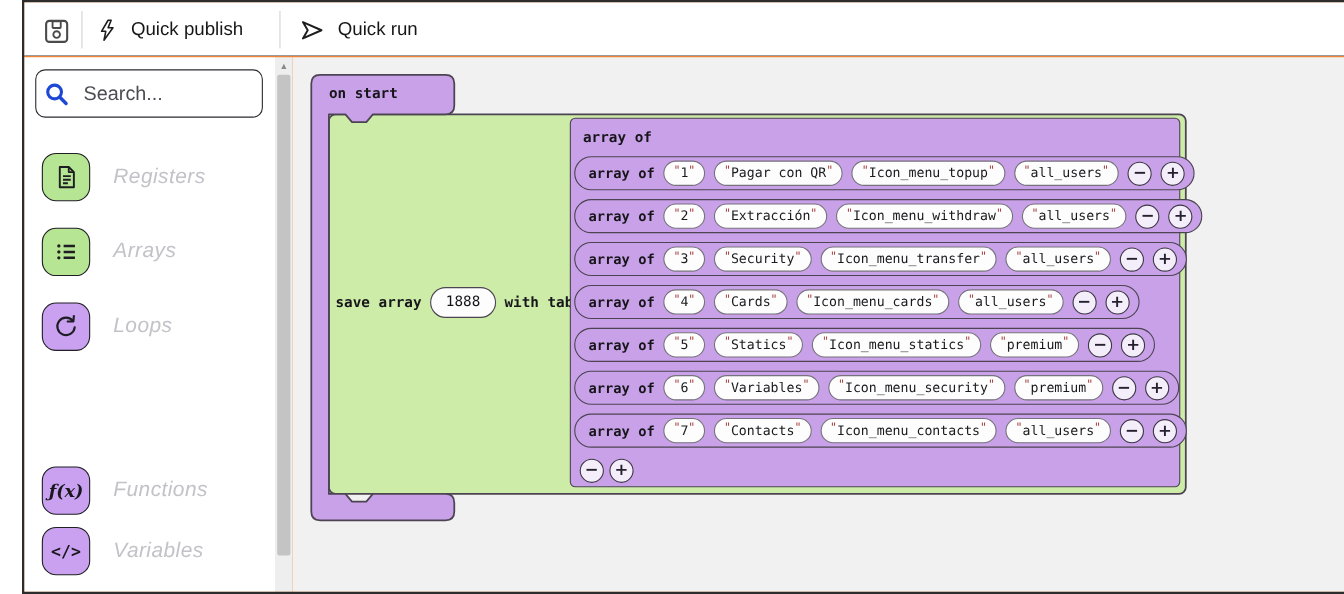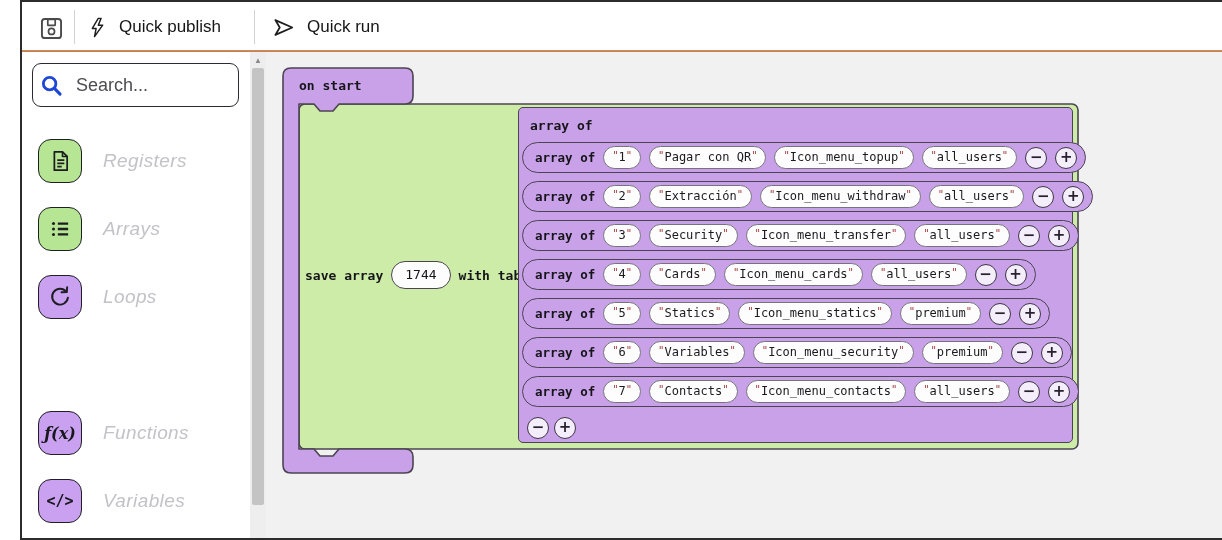--- a/index.html
+++ b/index.html
@@ -135,21 +135,21 @@
       <span class="tile purple">
         <svg width="26" height="26" viewBox="0 0 24 24">
           <path d="M17.8 7.2 A7.3 7.3 0 1 0 19.3 12.6" fill="none" stroke="#1d1d22" stroke-width="1.8" stroke-linecap="round"></path>
           <path d="M13.4 7.6 L18.2 7.5 L18.6 3" fill="none" stroke="#1d1d22" stroke-width="1.8" stroke-linejoin="round" stroke-linecap="round"></path>
         </svg>
       </span>
       <span class="side-label">Loops</span>
     </div>
 
 
-    <div class="side-item" style="top:359px">
+    <div class="side-item" style="top:372px">
       <span class="tile purple">
         <span class="glyph-icon">ƒ(x)</span>
       </span>
       <span class="side-label">Functions</span>
     </div>
 
     <div class="side-item" style="top:427px">
       <span class="tile purple">
         <span class="glyph-icon code">&lt;/&gt;</span>
       </span>
@@ -172,21 +172,21 @@
              H 319 L 313 111 H 300 L 294 104 H 279
              V 449 H 294 L 300 456 H 313 L 319 449
              H 385 Q 393 449 393 457 V 465 Q 393 473 385 473
              H 271 Q 263 473 263 465 V 76 Q 263 68 271 68 Z" fill="#c9a1e8" stroke="#4c4452" stroke-width="1.6" stroke-linejoin="round"></path>
   </svg>
 
   <div class="onstart-label">on start</div>
 
   <div class="save-line">
     <span>save array</span>
-    <span class="numpill">1744</span>
+    <span class="numpill">1888</span>
     <span>with table</span>
   </div>
 
   <div class="array-block">
     <div class="array-header">array of</div>
     <div id="rows">
         <div class="row">
           <span class="rlabel">array of</span>
           <span class="wpill">
             <span class="q">"</span>

